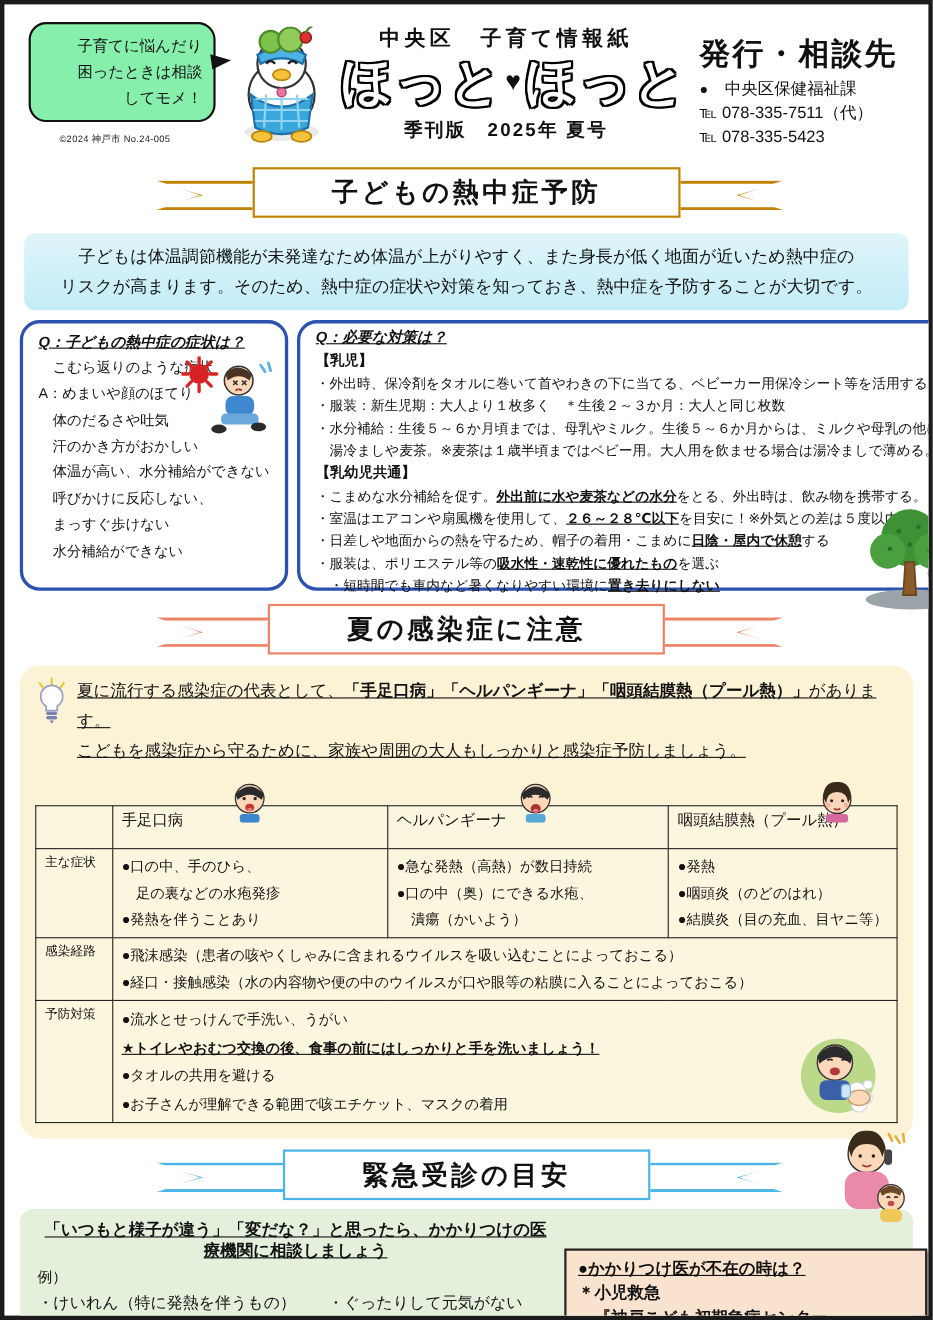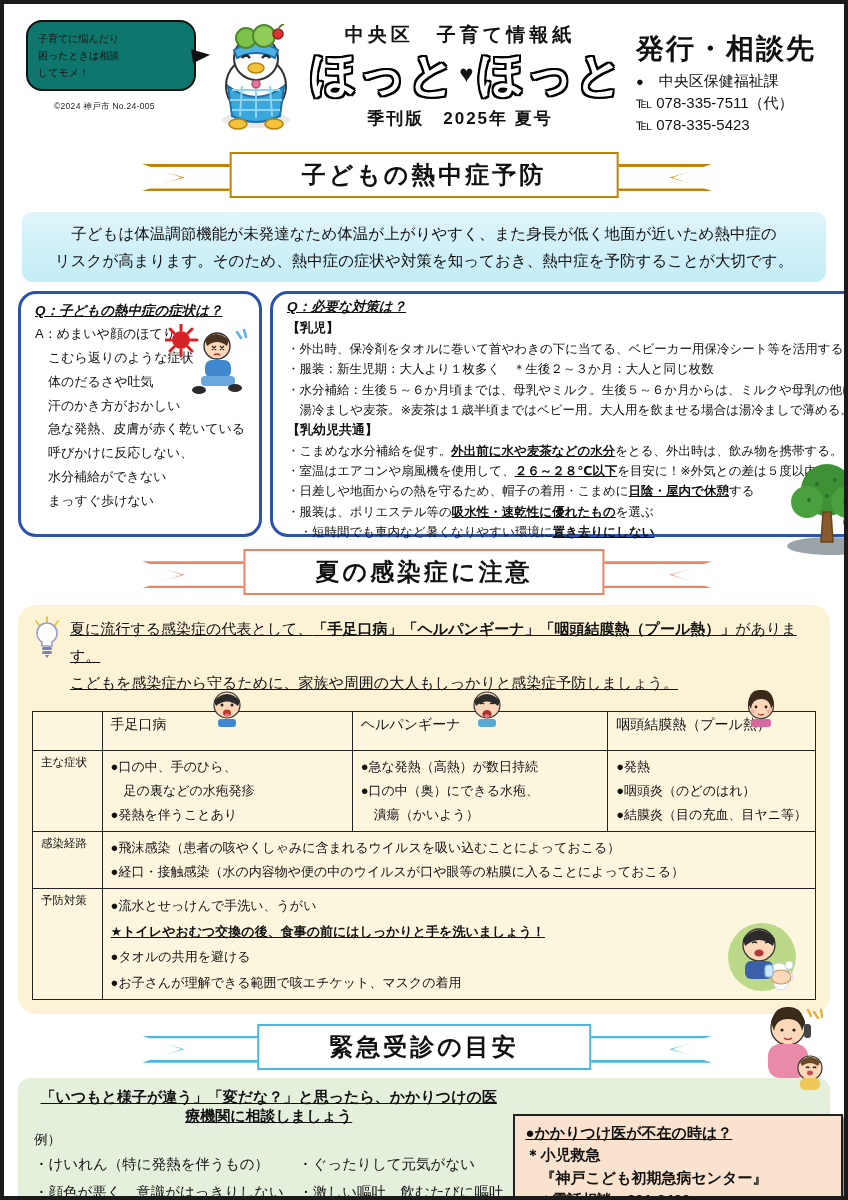--- a/index.html
+++ b/index.html
@@ -6,22 +6,22 @@
   .page{
     position:relative;width:848px;height:1200px;margin:0 auto;
     background:#fff;box-sizing:border-box;border:4px solid #1b1b1b;
     font-family:"Liberation Sans","DejaVu Sans",sans-serif;color:#111;
     overflow:hidden;
   }
   
   .hdr{display:flex;align-items:flex-start;padding:16px 14px 0 22px;height:140px;box-sizing:border-box;}
   .bubble-col{width:170px;flex:0 0 auto;}
   .bubble{
-    position:relative;border:2.5px solid #111;border-radius:16px;background:#0f766e;
-    padding:8px 10px;font-size:10px;line-height:1.7;font-weight:500;
+    position:relative;border:2.5px solid #111;border-radius:16px;background:#86efac;
+    padding:8px 10px;font-size:14px;line-height:1.7;font-weight:500;text-align:right;
   }
   .bubble:after{
     content:"";position:absolute;right:-16px;top:26px;width:0;height:0;
     border-style:solid;border-width:8px 0 6px 18px;border-color:transparent transparent transparent #111;
     transform:rotate(-8deg);
   }
   .copyright{font-size:8.5px;margin:10px 0 0 28px;color:#222;letter-spacing:.3px;}
   .mascot{width:96px;flex:0 0 auto;margin:4px 6px 0 12px;}
   .title-col{flex:0 0 auto;width:300px;text-align:center;margin-top:2px;}
   .t-top{font-size:19px;font-weight:bold;letter-spacing:4px;}
@@ -71,21 +71,21 @@
   .sunchild{position:absolute;top:30px;right:8px;}
   .treeman{position:absolute;right:-6px;bottom:-26px;z-index:3;}
   
   .yellow{
     margin:2px 14px 0 14px;background:#fcf3d6;border-radius:18px;
     padding:10px 14px 14px 14px;position:relative;
   }
   .lead{display:flex;align-items:flex-start;gap:8px;}
   .lead-text{font-size:15px;font-weight:500;line-height:1.8;}
   .lead-text .ul{text-decoration:underline;}
-  .tbl-wrap{position:relative;margin-top:15px;}
+  .tbl-wrap{position:relative;margin-top:36px;}
   .face-peek{position:absolute;top:-24px;z-index:2;}
   table.diseases{border-collapse:collapse;width:100%;background:#fdf6df;}
   table.diseases td,table.diseases th{border:1.6px solid #222;padding:4px 8px;vertical-align:top;text-align:left;}
   th.rowlab{width:62px;font-size:11.5px;font-weight:normal;padding-top:8px;}
   th.dis{font-size:14px;font-weight:normal;height:30px;vertical-align:middle;}
   td .cl{font-size:13px;line-height:1.85;white-space:nowrap;}
   .prev-cell{position:relative;}
   .prev-cell .cl{line-height:1.95;}
   .washicon{position:absolute;right:14px;top:28px;}
   
@@ -162,28 +162,28 @@
   </div>
 
   <div class="intro-box">
     <div>子どもは体温調節機能が未発達なため体温が上がりやすく、また身長が低く地面が近いため熱中症の</div>
     <div>リスクが高まります。そのため、熱中症の症状や対策を知っておき、熱中症を予防することが大切です。</div>
   </div>
 
   <div class="qa-row">
     <div class="qa-box qa-left">
       <div class="qa-title">Q：子どもの熱中症の症状は？</div>
+      <div class="line">　こむら返りのような症状</div>
       <div class="line">A：めまいや顔のほてり</div>
-      <div class="line">　こむら返りのような症状</div>
       <div class="line">　体のだるさや吐気</div>
       <div class="line">　汗のかき方がおかしい</div>
-      <div class="line">　急な発熱、皮膚が赤く乾いている</div>
+      <div class="line">　体温が高い、水分補給ができない</div>
       <div class="line">　呼びかけに反応しない、</div>
+      <div class="line">　まっすぐ歩けない</div>
       <div class="line">　水分補給ができない</div>
-      <div class="line">　まっすぐ歩けない</div>
       <div class="sunchild">
         <svg width="86" height="78" viewBox="0 0 86 78">
           <g stroke="#d62222" stroke-width="3" stroke-linecap="round">
             <line x1="16" y1="0" x2="16" y2="6"></line>
               <line x1="16" y1="26" x2="16" y2="32"></line>
             <line x1="0" y1="16" x2="6" y2="16"></line>
               <line x1="26" y1="16" x2="32" y2="16"></line>
             <line x1="5" y1="5" x2="9" y2="9"></line>
               <line x1="23" y1="23" x2="27" y2="27"></line>
             <line x1="27" y1="5" x2="23" y2="9"></line>

